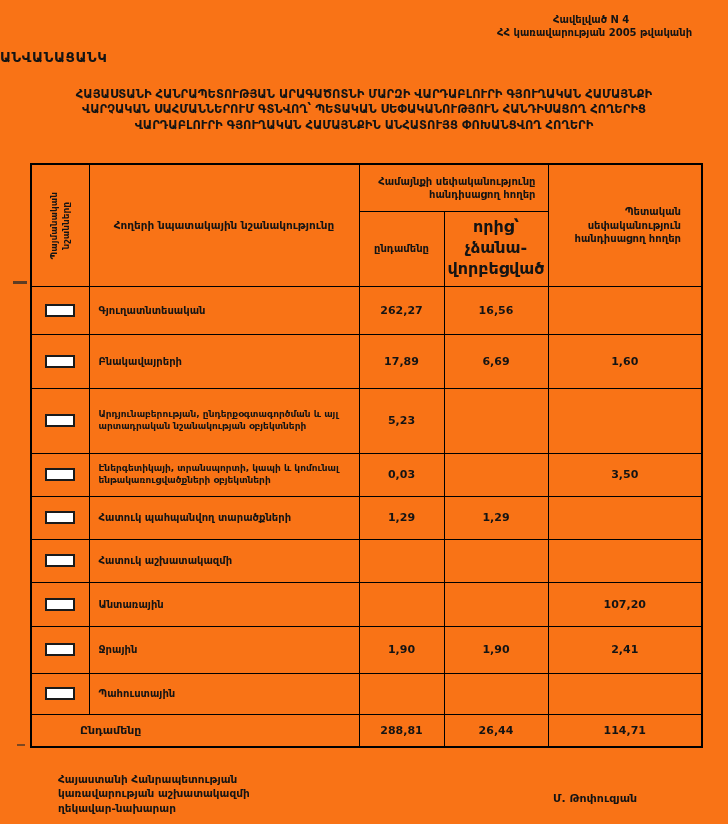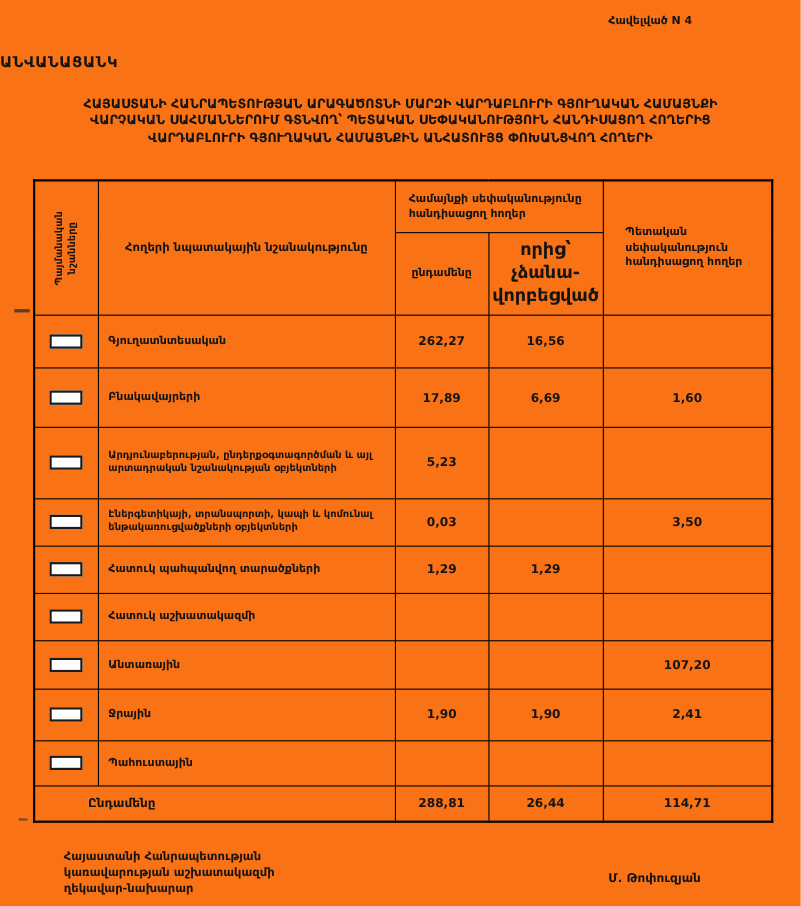--- a/index.html
+++ b/index.html
@@ -21,24 +21,24 @@
   .land-table { position:absolute; top:163px; left:30px; width:671px;
     border-collapse:collapse; table-layout:fixed; border:2px solid #000; }
   .land-table th, .land-table td { border:1px solid #000; vertical-align:middle; }
   tr.hrow1 { height:47px; }
   tr.hrow2 { height:75px; }
   .th-symbols { position:relative; }
   .v-wrap { display:flex; align-items:center; justify-content:center; height:118px; }
   .v-header { transform:rotate(-90deg); width:72px; font-size:9px; font-weight:bold;
     text-align:center; line-height:1.3; }
   .th-purpose { font-size:10.5px; font-weight:bold; text-align:center; padding:16px 16px; }
-  .th-community { font-size:10px; font-weight:bold; text-align:left; padding:4px 12px; line-height:1.3; }
+  .th-community { font-size:10px; font-weight:bold; text-align:right; padding:4px 12px; line-height:1.3; }
   .th-total { font-size:10px; font-weight:bold; text-align:center; }
   .th-ofwhich { font-size:16px; font-weight:bold; text-align:center; white-space:pre-line; line-height:1.3; }
-  .th-state { font-size:10px; font-weight:bold; text-align:left; padding:0 20px; line-height:1.35; }
+  .th-state { font-size:10px; font-weight:bold; text-align:right; padding:0 20px; line-height:1.35; }
   tr.r0{height:48px} tr.r1{height:54px} tr.r2{height:65px} tr.r3{height:43px}
   tr.r4{height:43px} tr.r5{height:43px} tr.r6{height:44px} tr.r7{height:47px}
   tr.r8{height:41px} tr.total-row{height:33px}
   .td-sign { text-align:center; }
   .sign-box { width:30px; height:13px; border:2px solid #1a1a1a; margin:0 auto; background:#fff; }
   .td-label { font-size:10px; font-weight:bold; text-align:left;
     padding:4px 6px 4px 9px; line-height:1.3; }
   .td-label.sm { font-size:9px; }
   .td-num { font-size:11px; font-weight:bold; text-align:center; }
   .td-total-label { font-size:11px; font-weight:bold; padding-left:48px; }
@@ -50,20 +50,21 @@
   .artifact-1 { position:absolute; left:13px; top:281px; width:14px; height:3px; background:#2a2a2a; opacity:.75; }
   .artifact-2 { position:absolute; left:17px; top:744px; width:8px; height:2px; background:#2a2a2a; opacity:.6; }
 </style>
 </head>
 <body>
 
 <div class="page">
 
   <div class="annex-ref">
     <div class="annex-line-1">Հավելված N 4</div>
+    <div>ՀՀ կառավարության 2005 թվականի</div>
   </div>
 
   <div class="doc-title">ԱՆՎԱՆԱՑԱՆԿ</div>
 
   <div class="doc-heading">
     <div>ՀԱՅԱՍՏԱՆԻ ՀԱՆՐԱՊԵՏՈՒԹՅԱՆ ԱՐԱԳԱԾՈՏՆԻ ՄԱՐԶԻ ՎԱՐԴԱԲԼՈՒՐԻ ԳՅՈՒՂԱԿԱՆ ՀԱՄԱՅՆՔԻ</div>
     <div>ՎԱՐՉԱԿԱՆ ՍԱՀՄԱՆՆԵՐՈՒՄ ԳՏՆՎՈՂ՝ ՊԵՏԱԿԱՆ ՍԵՓԱԿԱՆՈՒԹՅՈՒՆ ՀԱՆԴԻՍԱՑՈՂ ՀՈՂԵՐԻՑ</div>
     <div>ՎԱՐԴԱԲԼՈՒՐԻ ԳՅՈՒՂԱԿԱՆ ՀԱՄԱՅՆՔԻՆ ԱՆՀԱՏՈՒՅՑ ՓՈԽԱՆՑՎՈՂ ՀՈՂԵՐԻ</div>
   </div>
 

